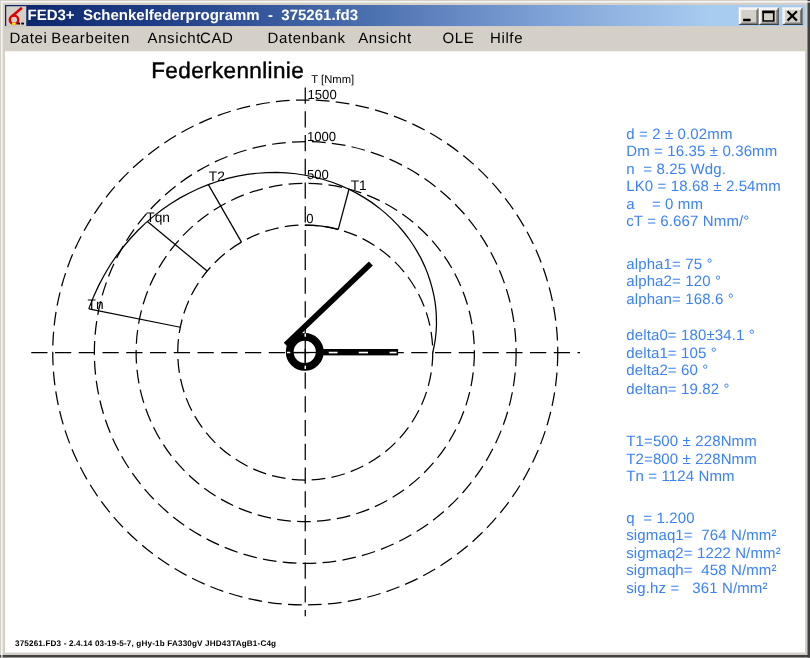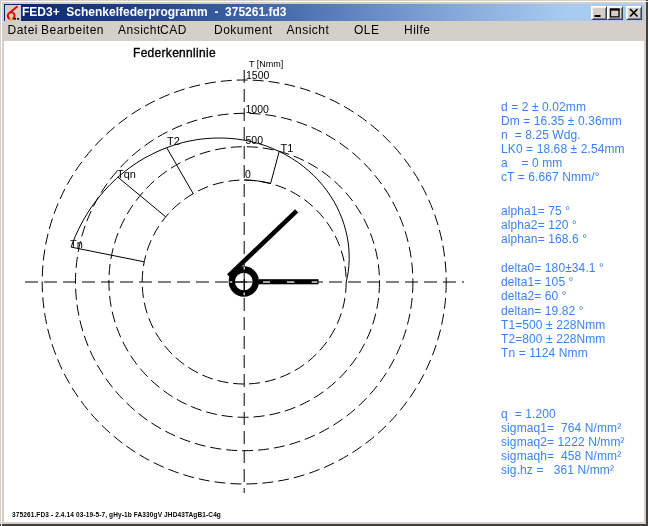--- a/index.html
+++ b/index.html
@@ -17,21 +17,21 @@
   .btn{position:relative;display:inline-block;width:16px;height:14px;background:#d4d0c8;
        border:1px solid;border-color:#ffffff #404040 #404040 #ffffff;box-sizing:border-box;
        box-shadow:inset 1px 1px 0 #f4f2ee, inset -1px -1px 0 #808080;vertical-align:top;margin-left:0px;}
   .btn.close{margin-left:3px;}
   .menubar{position:absolute;left:4px;top:21px;width:640px;height:20px;background:#d4d0c8;
        font-size:12px;letter-spacing:0.5px;color:#000;}
   .menubar span{position:absolute;top:2px;}
   .client{position:absolute;left:4px;top:41px;width:640px;height:481px;background:#ffffff;}
   svg{position:absolute;left:0;top:0;}
   .rp{position:absolute;left:501px;font-size:12px;letter-spacing:0.1px;line-height:14.05px;color:#3b82f6;white-space:pre;}
-  .title-big{position:absolute;left:121px;top:46px;font-size:12px;letter-spacing:0.3px;margin-left:12px;-webkit-text-stroke:0.35px #000;}
+  .title-big{position:absolute;left:121px;top:46px;font-size:18px;letter-spacing:0.3px;-webkit-text-stroke:0.35px #000;}
   .footer{position:absolute;left:11.5px;top:510.5px;font-size:13px;font-weight:bold;transform:scale(0.5);transform-origin:0 0;white-space:pre;letter-spacing:0.25px;}
 </style>
 </head>
 <body>
 <div class="win"></div>
 <div class="win-hl"></div>
 <div class="titlebar">
   <div class="ticon">
     <svg width="16" height="16" viewBox="0 0 16 16">
       <circle cx="6.2" cy="10.8" r="3.4" fill="none" stroke="#e00000" stroke-width="1.9"></circle>
@@ -51,24 +51,24 @@
         </svg></span><span class="btn close"><svg width="14" height="12" viewBox="0 0 14 12">
           <path d="M3,2 L10.5,9.5 M10.5,2 L3,9.5" stroke="#000" stroke-width="1.7"></path>
         </svg></span>
   </div>
 </div>
 <div class="menubar">
   <span style="left:3.5px">Datei</span>
   <span style="left:37px">Bearbeiten</span>
   <span style="left:114px">Ansicht</span>
   <span style="left:156px">CAD</span>
-  <span style="left:210px">Dokument</span>
+  <span style="left:210px">Datenbank</span>
   <span style="left:282.5px">Ansicht</span>
   <span style="left:350px">OLE</span>
-  <span style="left:400px">Hilfe</span>
+  <span style="left:388px">Hilfe</span>
 </div>
 <div class="client"></div>
 <div class="title-big">Federkennlinie</div>
 <svg width="648" height="526" viewBox="0 0 648 526">
   <g fill="none" stroke="#000" stroke-width="1">
 
     <circle cx="244.2" cy="282" r="102" stroke-dasharray="11 5"></circle>
     <circle cx="244.2" cy="282" r="135.3" stroke-dasharray="11 5"></circle>
     <circle cx="244.2" cy="282" r="168.7" stroke-dasharray="11 5"></circle>
     <circle cx="244.2" cy="282" r="202" stroke-dasharray="11 5"></circle>
@@ -118,21 +118,21 @@
 LK0 = 18.68 ± 2.54mm
 a    = 0 mm
 cT = 6.667 Nmm/°</div>
 <div class="rp" style="top:203.6px">alpha1= 75 °
 alpha2= 120 °
 alphan= 168.6 °</div>
 <div class="rp" style="top:261.4px">delta0= 180±34.1 °
 delta1= 105 °
 delta2= 60 °
 deltan= 19.82 °</div>
-<div class="rp" style="top:318px">T1=500 ± 228Nmm
+<div class="rp" style="top:346px">T1=500 ± 228Nmm
 T2=800 ± 228Nmm
 Tn = 1124 Nmm</div>
 <div class="rp" style="top:407px">q  = 1.200
 sigmaq1=  764 N/mm²
 sigmaq2= 1222 N/mm²
 sigmaqh=  458 N/mm²
 sig.hz =   361 N/mm²</div>
 <div class="footer">375261.FD3 - 2.4.14 03-19-5-7, gHy-1b FA330gV JHD43TAgB1-C4g</div>
 
 </body></html>

